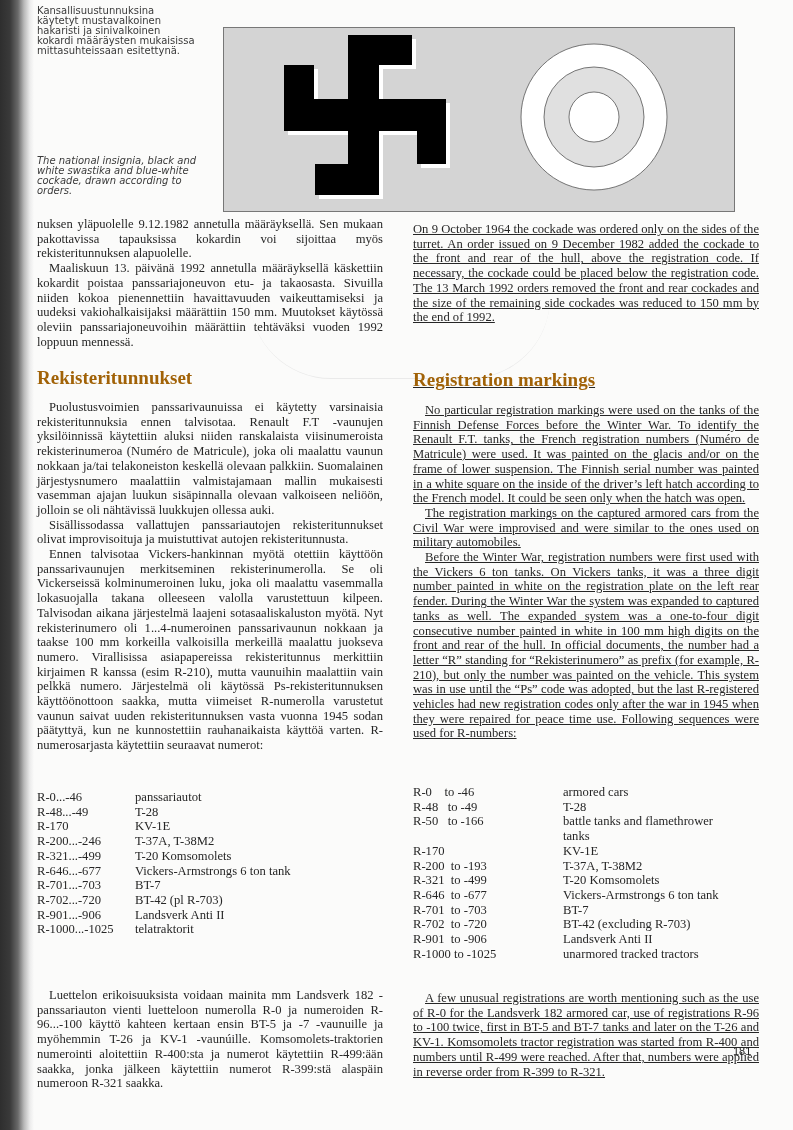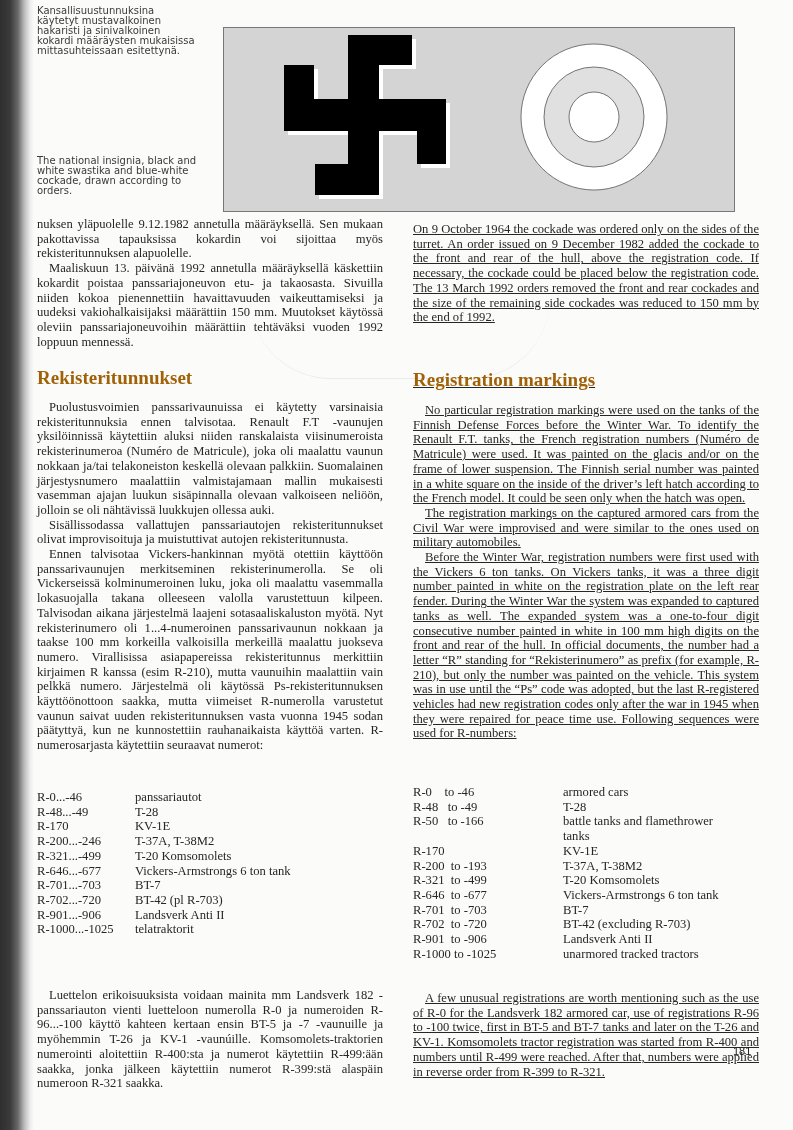--- a/index.html
+++ b/index.html
@@ -1,21 +1,21 @@
 <!DOCTYPE html>
 <html><head>
 <meta charset="utf-8">
 <style>
   html,body{margin:0;padding:0;}
   body{width:793px;height:1130px;position:relative;overflow:hidden;background:#fbfbfa;color:#262626;font-family:"Liberation Serif","DejaVu Serif",serif;}
   .binding{position:absolute;left:0;top:0;width:34px;height:1130px;
     background:linear-gradient(to right,#2e2e2e 0px,#3a3a3a 10px,#6a6a6a 18px,#b8b8b8 24px,#ececec 30px,#fbfbfa 34px);}
   .cap{position:absolute;left:37px;width:160px;font-family:"DejaVu Sans","Liberation Sans",sans-serif;font-size:10px;line-height:10px;color:#3a3a3a;}
   .cap-fi{top:6px;}
-  .cap-en{top:156px;}
+  .cap-en{top:156px;font-style:italic;}
   .figure{position:absolute;left:223px;top:27px;width:510px;height:183px;background:#d4d4d4;border:1px solid #777;}
   .figure svg{position:absolute;left:0;top:0;}
   .col{position:absolute;font-size:12.6px;line-height:14.7px;text-align:justify;}
   .col p{margin:0;text-indent:0;}
   .col p.ind{text-indent:12px;}
   .left{left:37px;width:346px;}
   .right{left:413px;width:346px;text-decoration:underline;}
   h2{font-family:"Liberation Serif",serif;font-weight:bold;font-size:19px;margin:0;line-height:20px;color:#a16207;}
   .tbl{position:absolute;font-size:12.6px;line-height:14.7px;}
   .tbl .row{display:flex;}

